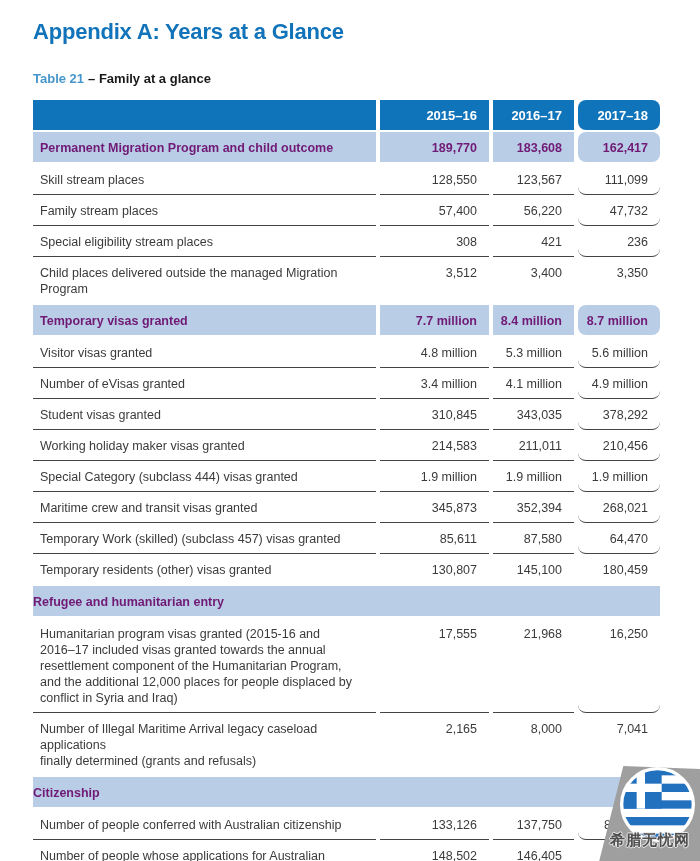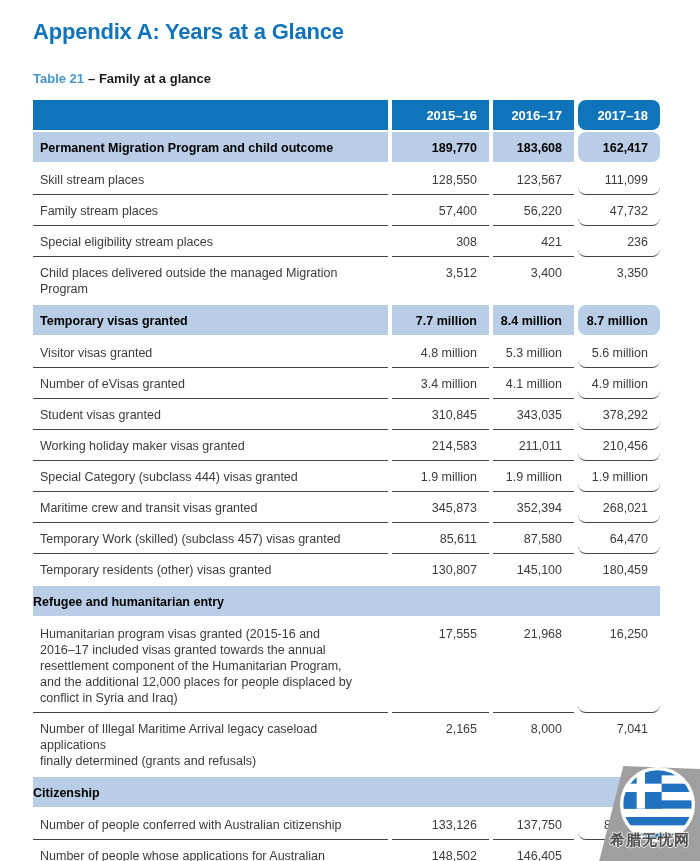--- a/index.html
+++ b/index.html
@@ -30,37 +30,37 @@
     font-weight:bold;
     color:#1a1a1a;
   }
   .caption .caption-label{color:var(--captionBlue);margin-right:4px;}
 
   .yearstable{margin:0 0 0 33px;width:627px;font-size:12.5px;}
   .row{display:flex;gap:4px;}
   .cell{box-sizing:border-box;padding-top:8px;line-height:16px;}
   .cell.label{flex:1;padding-left:7px;padding-right:8px;white-space:pre-line;}
   .cell.v{text-align:right;padding-right:12px;}
-  .cell.v1{width:97px;}
+  .cell.v1{width:109px;}
   .cell.v2{width:81px;}
   .cell.v3{width:82px;border-radius:8px;}
   .cell.full{flex:1;}
 
   .row.header .cell{
     background:var(--headerBlue);
     color:#ffffff;
     font-weight:bold;
     font-size:13px;
     height:30px;
   }
   .row.section{margin:2px 0;}
   .row.section .cell{
     background:var(--sectionBlue);
     font-weight:bold;
-    color:#000000;
+    color:#701a75;
     min-height:30px;
     padding-bottom:6px;
   }
   .row.data .cell{
     min-height:30px;
     padding-bottom:6px;
   }
   .row.bordered .cell{border-bottom:1px solid var(--borderColor);}
   .cell.v.partial{text-align:left;padding-left:26px;padding-right:0;}
 

